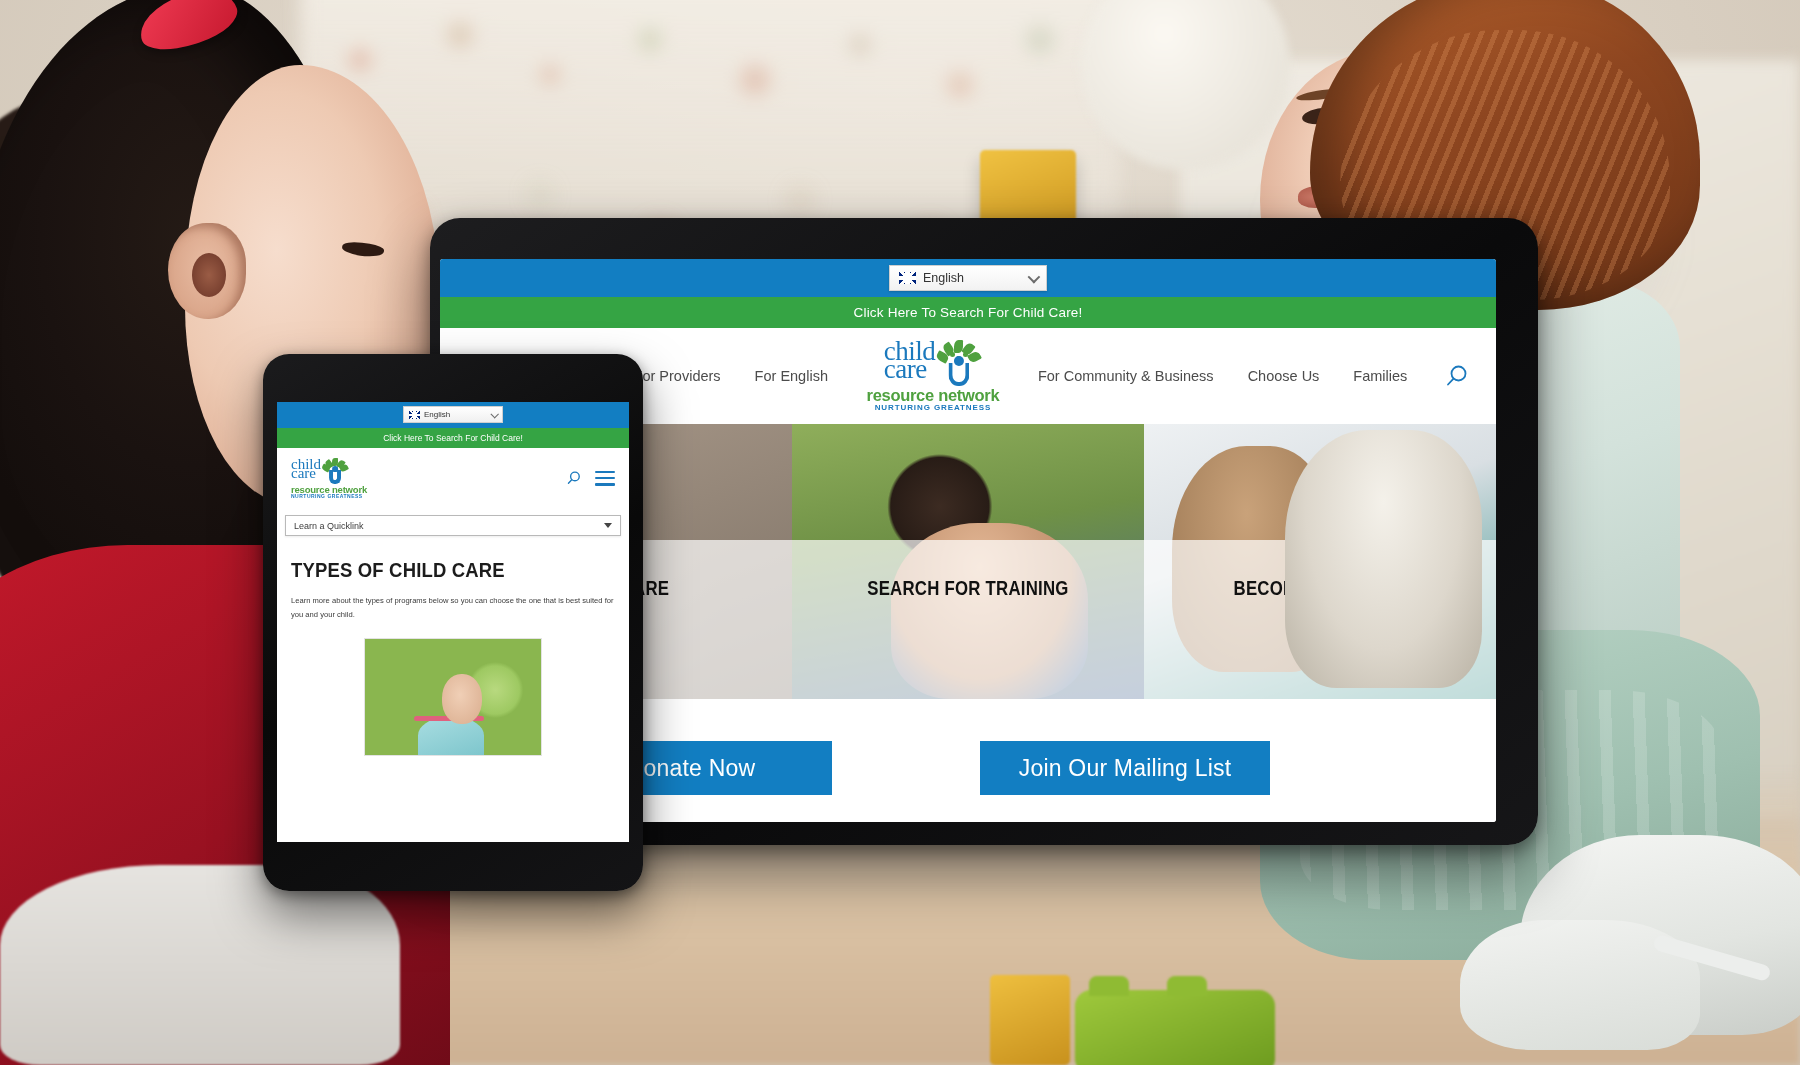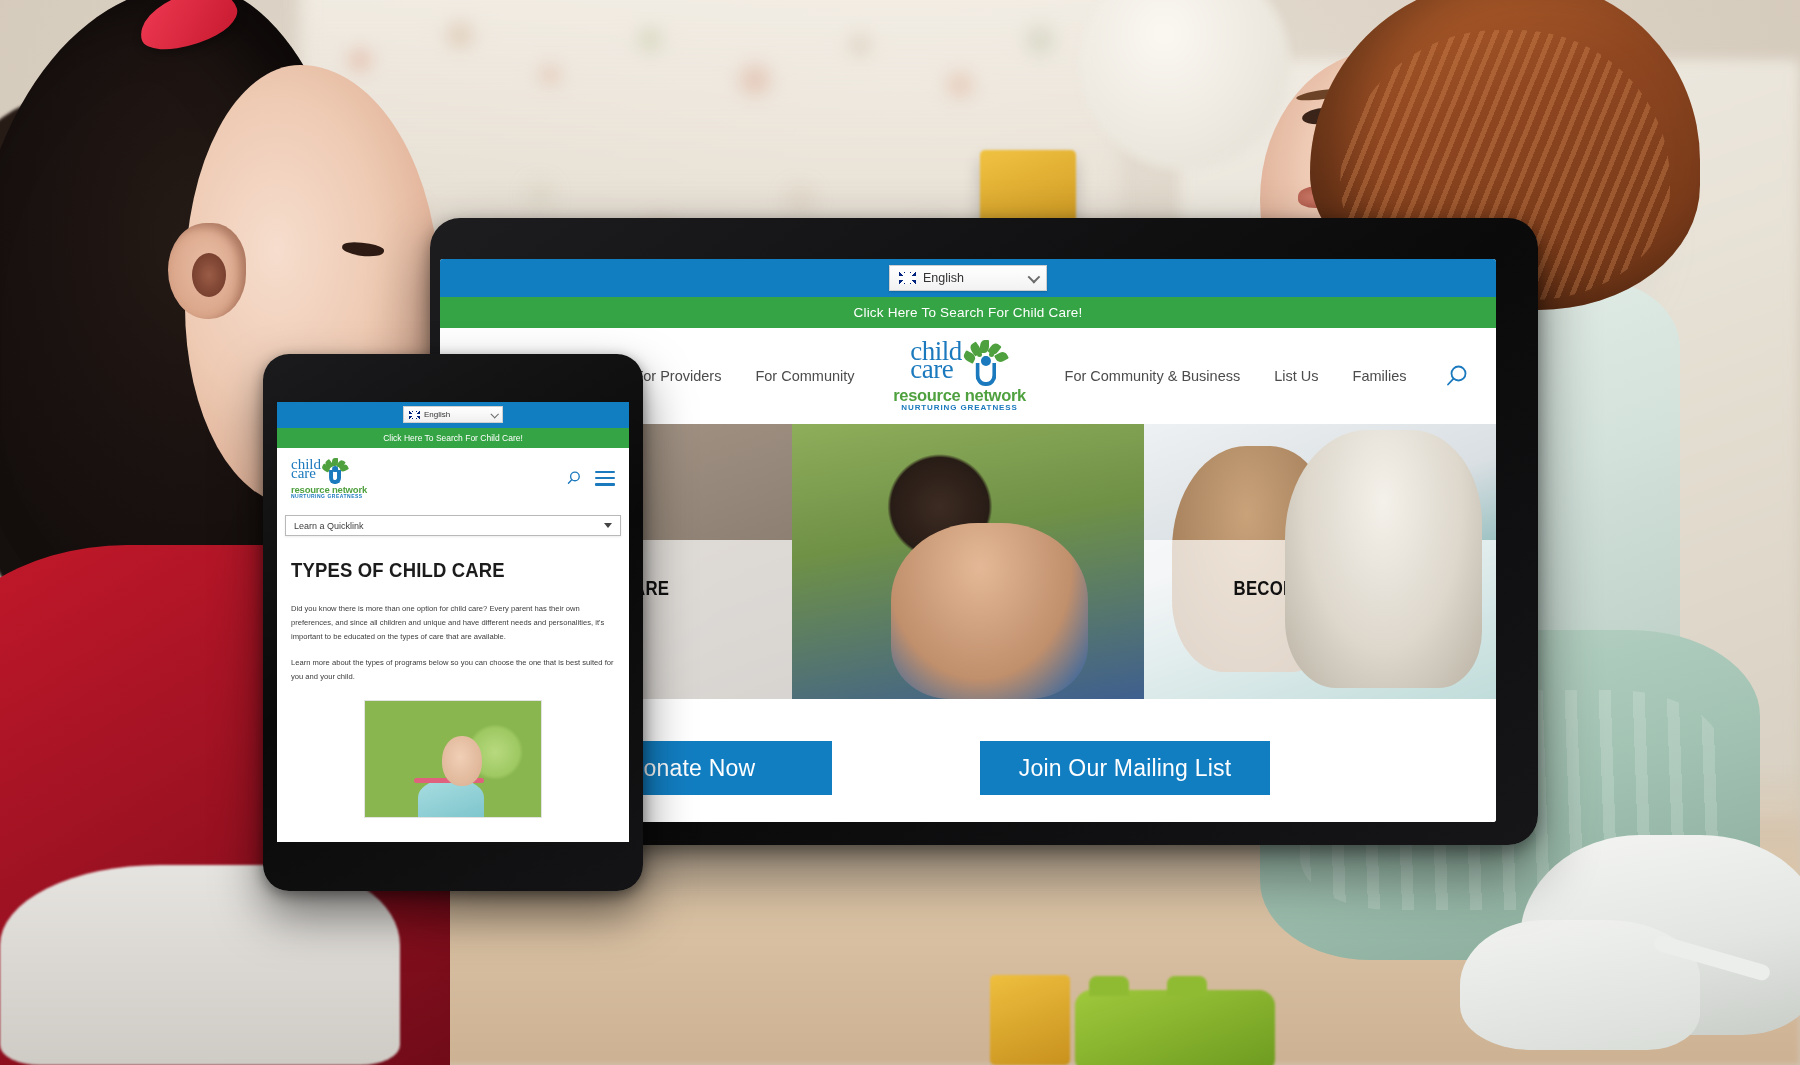--- a/index.html
+++ b/index.html
@@ -538,21 +538,21 @@
       </div>
     </div>
 
     <div class="greenbar">
       <span>Click Here To Search For Child Care!</span>
     </div>
 
     <div class="navrow">
       <a class="navlink">g Calendar</a>
       <a class="navlink">For Providers</a>
-      <a class="navlink">For Community</a>
+      <a class="navlink">For English</a>
 
       <div class="logo">
         <div class="logo-top">
           <div class="logo-words">
             <span class="logo-child">child</span>
             <span class="logo-care">care</span>
           </div>
           <div class="logo-tree">
             <span class="tree-leaf" style="left:38%;top:0;width:9px;height:13px;transform:rotate(0deg);"></span>
             <span class="tree-leaf" style="left:18%;top:6%;width:9px;height:12px;transform:rotate(-35deg);"></span>
@@ -564,40 +564,43 @@
             <span class="tree-dot" style="left:44%;top:34%;width:5px;height:5px;"></span>
             <span class="tree-body"></span>
             <span class="tree-head"></span>
           </div>
         </div>
         <span class="logo-net">resource network</span>
         <span class="logo-tag">NURTURING GREATNESS</span>
       </div>
 
       <a class="navlink">For Community &amp; Business</a>
-      <a class="navlink">List Us</a>
+      <a class="navlink">Choose Us</a>
       <a class="navlink">Families</a>
 
       <span class="nav-search">
         <svg class="mag" viewBox="0 0 26 26" fill="none" stroke="#1b79bd" stroke-width="1.8">
           <circle cx="14.5" cy="10.5" r="7"></circle>
           <line x1="9.3" y1="15.8" x2="4" y2="21.5" stroke-linecap="round"></line>
         </svg>
       </span>
     </div>
 
     <div class="tiles">
       <div class="tile">
         <div class="photo ph1"></div>
         <div class="band">
           <span class="label">CHILD CARE</span>
         </div>
       </div>
       <div class="tile">
         <div class="photo ph2"></div>
+        <div class="band">
+          <span class="label">SEARCH FOR TRAINING</span>
+        </div>
       </div>
       <div class="tile">
         <div class="photo ph4"></div>
         <div class="band">
           <span class="label">BECOME A MEMBER</span>
         </div>
       </div>
     </div>
 
     <div class="cta-area">
@@ -664,21 +667,20 @@
       </div>
     </div>
 
     <div class="p-quick">
       <span>Learn a Quicklink</span>
       <span class="tri"></span>
     </div>
 
     <div class="p-body">
       <div class="p-h1">TYPES OF CHILD CARE</div>
-      <p class="p-p">Did you know there is more than one option for child care? Every parent has their own preferences, and since all children and unique and have different needs and personalities, it's important to be educated on the types of care that are available.</p>
       <p class="p-p p-p2">Learn more about the types of programs below so you can choose the one that is best suited for you and your child.</p>
       <div class="p-img">
         <span class="ktorso"></span>
         <span class="ktrim"></span>
         <span class="kface"></span>
       </div>
     </div>
 
   </div>
 </div>

